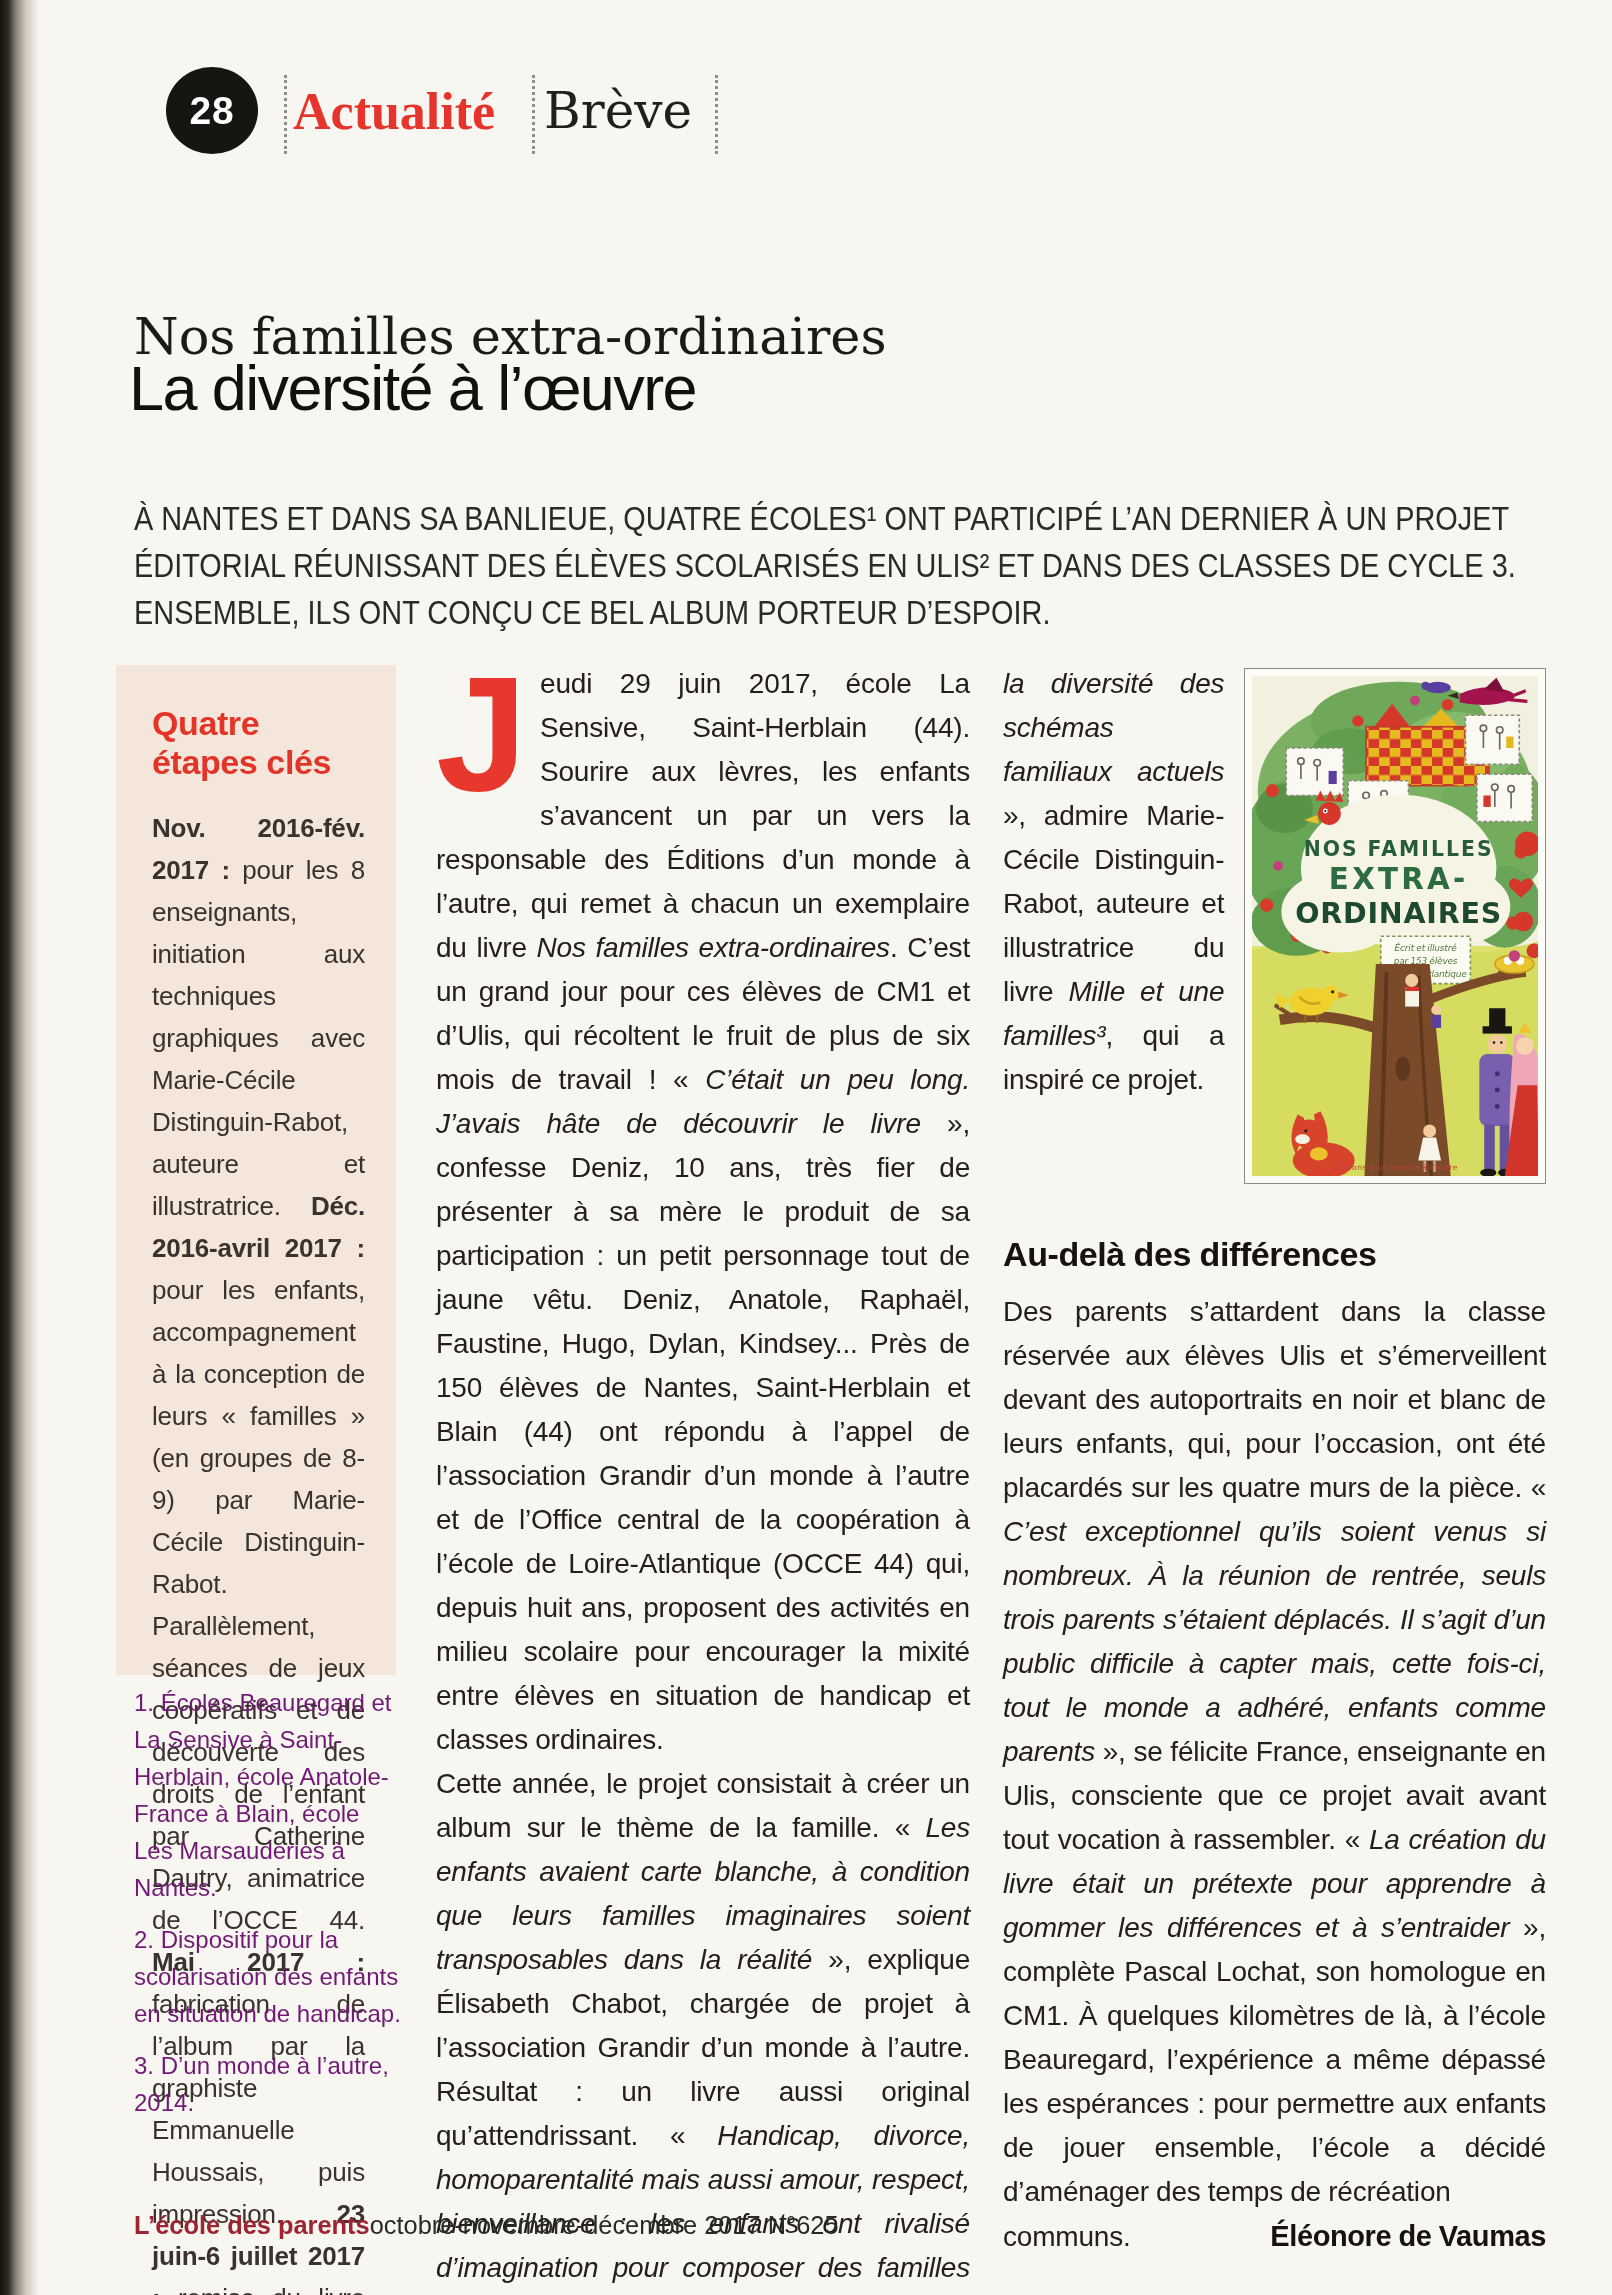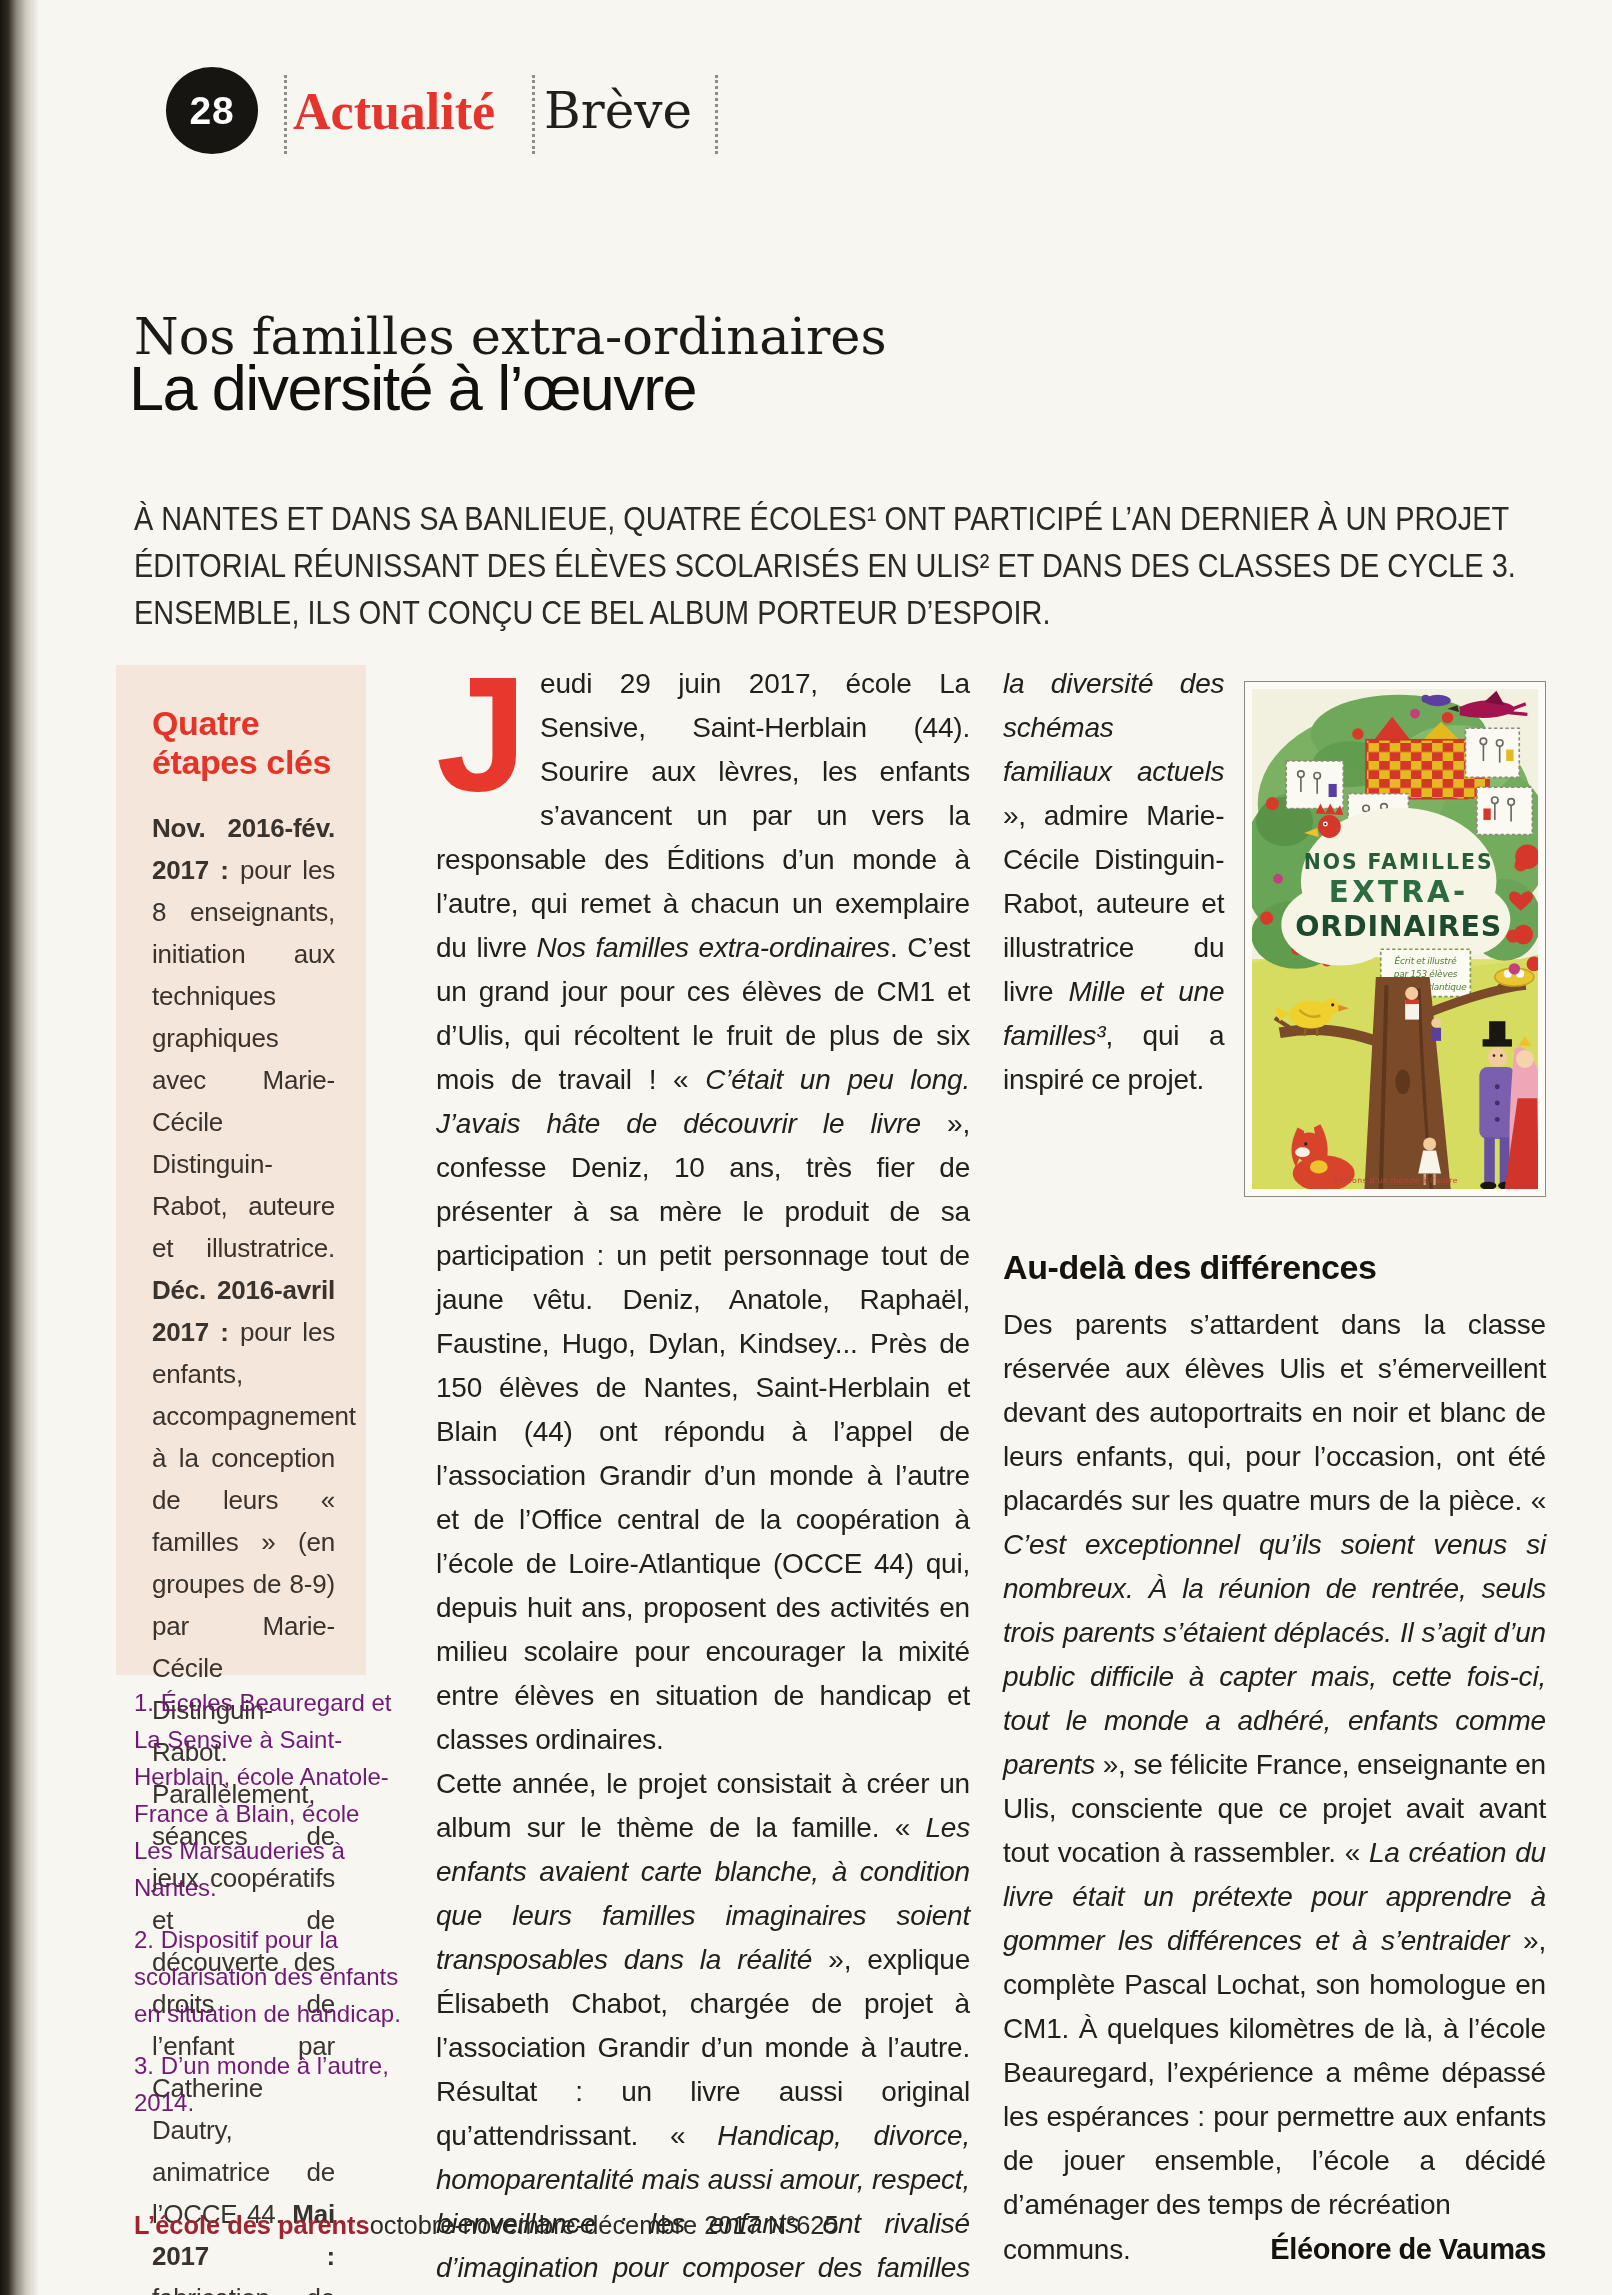--- a/index.html
+++ b/index.html
@@ -17,21 +17,21 @@
   .rubric{position:absolute;left:544px;top:82px;font-family:"DejaVu Serif",serif;
           font-size:50px;color:#211f1c;}
   
   .title-kicker{position:absolute;left:134px;top:307px;font-family:"DejaVu Serif",serif;
           font-size:51px;color:#1c1a17;}
   .title-main{position:absolute;left:129px;top:352px;font-size:63px;font-weight:normal;
           letter-spacing:-1.6px;color:#12100d;}
   .standfirst{position:absolute;left:134px;top:495px;width:1639px;transform:scaleX(.85);
           transform-origin:0 0;font-size:34px;line-height:47px;color:#2c2a25;letter-spacing:0;}
   
-  .sidebar{position:absolute;left:116px;top:665px;width:250px;height:1010px;background:#f4e6da;
+  .sidebar{position:absolute;left:116px;top:665px;width:280px;height:1010px;background:#f4e6da;
           box-sizing:border-box;padding:39px 31px 0 36px;}
   .sidebar h3{margin:0;font-size:34px;font-weight:bold;color:#e43428;letter-spacing:-0.4px;}
   .sidebar .txt{margin-top:24.6px;font-size:26px;line-height:42px;text-align:justify;
           color:#3a322d;letter-spacing:-0.2px;hyphens:auto;}
   .footnotes{position:absolute;left:134px;top:1684px;width:270px;font-size:24px;line-height:37px;color:#701a75;}
   .footnotes p{margin:0 0 14.8px 0;}
   
   .body-txt{font-size:28px;line-height:44px;text-align:justify;letter-spacing:-0.2px;
           word-spacing:-0.4px;color:#232019;hyphens:auto;}
   .col-mid{position:absolute;left:436px;top:662px;width:534px;}
@@ -87,21 +87,21 @@
   </div>
 
   <div class="col-mid body-txt">
     <p>
       <span class="dropcap">J</span><span><span class="run-normal">eudi 29 juin 2017, école La Sensive, Saint-Herblain (44). Sourire aux lèvres, les enfants s’avancent un par un vers la responsable des Éditions d’un monde à l’autre, qui remet à chacun un exemplaire du livre </span><span class="run-italic">Nos familles extra-ordinaires</span><span class="run-normal">. C’est un grand jour pour ces élèves de CM1 et d’Ulis, qui récoltent le fruit de plus de six mois de travail ! « </span><span class="run-italic">C’était un peu long. J’avais hâte de découvrir le livre</span><span class="run-normal"> », confesse Deniz, 10 ans, très fier de présenter à sa mère le produit de sa participation : un petit personnage tout de jaune vêtu. Deniz, Anatole, Raphaël, Faustine, Hugo, Dylan, Kindsey... Près de 150 élèves de Nantes, Saint-Herblain et Blain (44) ont répondu à l’appel de l’association Grandir d’un monde à l’autre et de l’Office central de la coopération à l’école de Loire-Atlantique (OCCE 44) qui, depuis huit ans, proposent des activités en milieu scolaire pour encourager la mixité entre élèves en situation de handicap et classes ordinaires.</span></span>
     </p>
     <p><span class="run-normal">Cette année, le projet consistait à créer un album sur le thème de la famille. « </span><span class="run-italic">Les enfants avaient carte blanche, à condition que leurs familles imaginaires soient transposables dans la réalité</span><span class="run-normal"> », explique Élisabeth Chabot, chargée de projet à l’association Grandir d’un monde à l’autre. Résultat : un livre aussi original qu’attendrissant. « </span><span class="run-italic">Handicap, divorce, homoparentalité mais aussi amour, respect, bienveillance : les enfants ont rivalisé d’imagination pour composer des familles qui reflètent avec justesse</span></p>
   </div>
 
   <div class="col-right body-txt">
-    <figure class="book" style="margin-top:19px">
+    <figure class="book" style="margin-top:6px">
       <svg viewBox="0 0 352 612" preserveAspectRatio="none" style="font-size:34px">
         <defs>
           <pattern id="checker" width="26" height="22" patternUnits="userSpaceOnUse">
             <rect width="26" height="22" fill="#e5b920"></rect>
             <rect width="13" height="11" fill="#d5372a"></rect>
             <rect x="13" y="11" width="13" height="11" fill="#d5372a"></rect>
           </pattern>
         </defs>
         <rect width="352" height="612" fill="#f2f1df"></rect>
         <rect y="330" width="352" height="282" fill="#dde26e"></rect>

